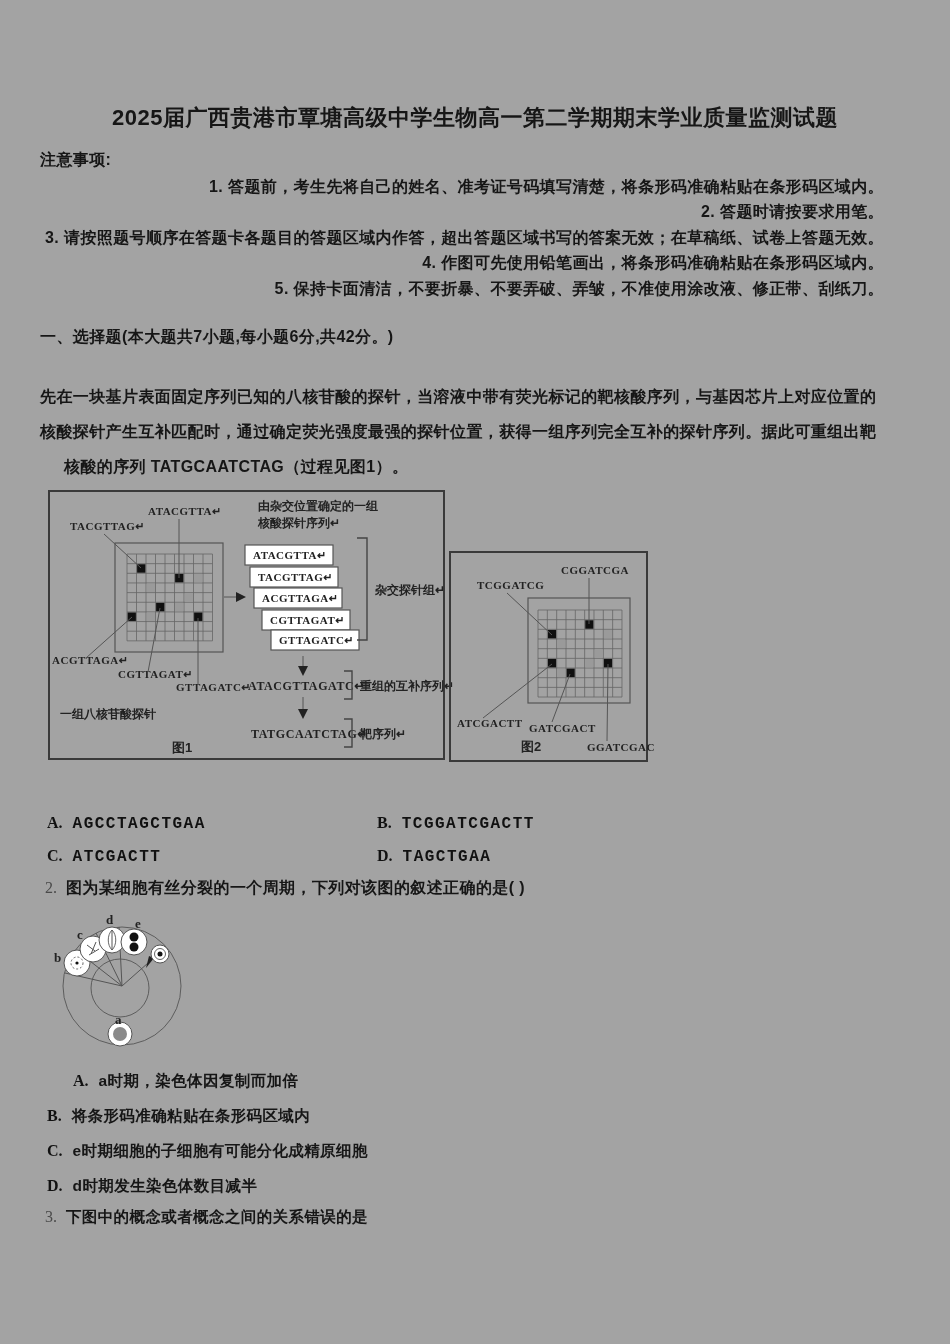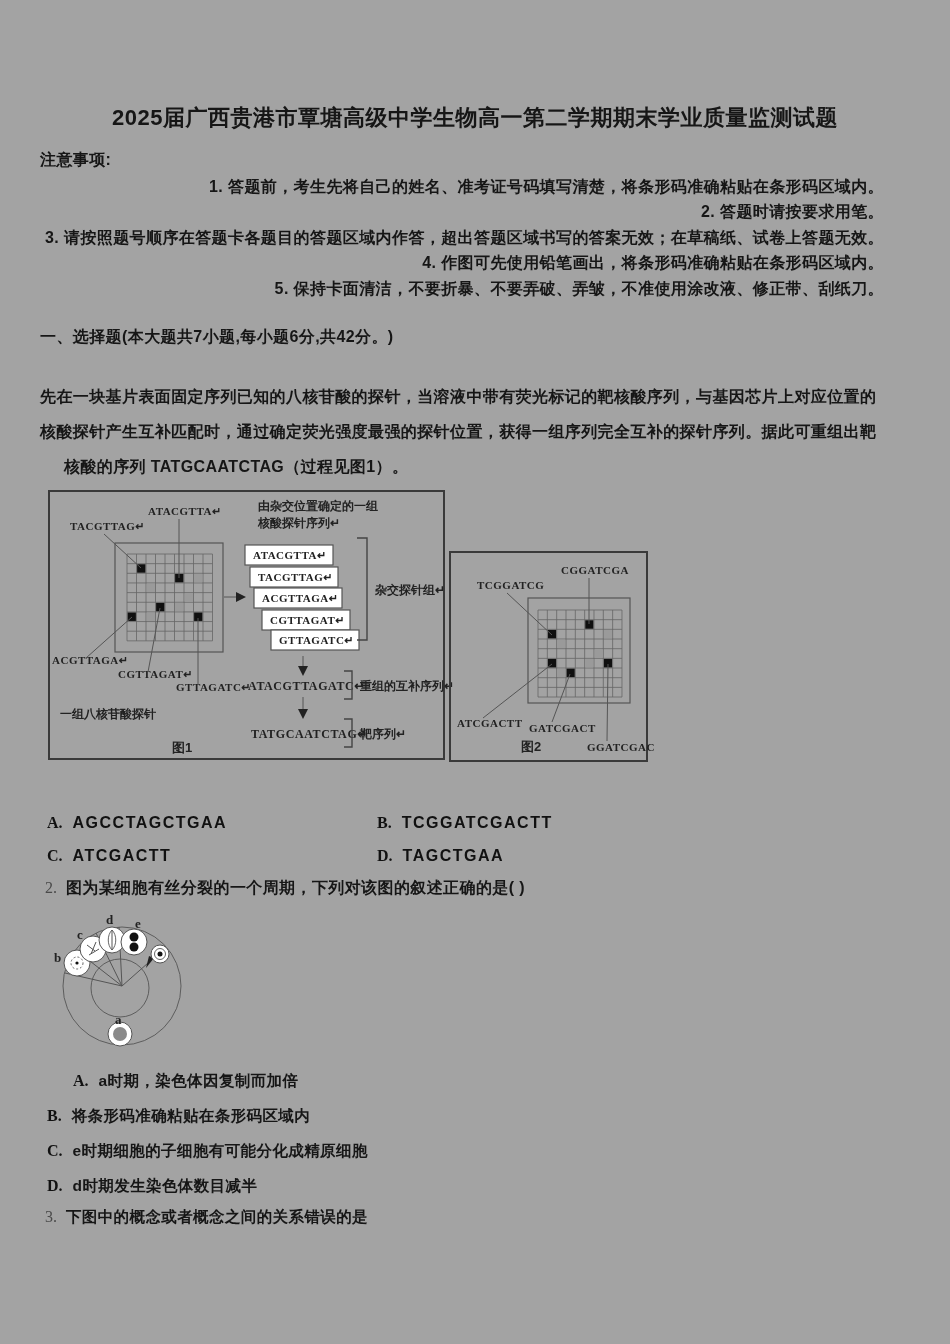--- a/index.html
+++ b/index.html
@@ -4,21 +4,21 @@
 <style>
   html,body{margin:0;padding:0;background:#fff;}
   .page{position:relative;width:950px;height:1344px;background:#a3a3a3;overflow:hidden;
         font-family:"Liberation Sans",sans-serif;color:#151515;}
   .abs{position:absolute;white-space:nowrap;}
   .cn{font-family:"Liberation Sans",sans-serif;font-weight:700;color:#161616;}
   .title{width:950px;text-align:center;font-size:22px;letter-spacing:0.5px;}
   .body16{font-size:16px;letter-spacing:0.4px;text-align:right;}
   .qnum{font-family:"Liberation Serif",serif;font-weight:400;color:#4a4a4a;font-size:16px;}
   .optlabel{font-family:"Liberation Serif",serif;font-weight:700;color:#111;font-size:16px;margin-right:10px;}
-  .optseq{font-family:Liberation Sans, sans-serif;font-weight:700;color:#111;font-size:16px;letter-spacing:1.5px;}
+  .optseq{font-family:Liberation Mono, monospace;font-weight:700;color:#111;font-size:16px;letter-spacing:1.5px;}
   .optcn{font-size:15.5px;letter-spacing:0.4px;}
   .noticeblock div{height:25.4px;}
   
   svg{position:absolute;overflow:visible;}
   .figborder{fill:none;stroke:#3a3a3a;stroke-width:2;}
   .frame{fill:none;stroke:#555;stroke-width:1.2;}
   .gridline{stroke:#666;stroke-width:0.8;}
   .cell-black{fill:#101010;}
   .cell-gray{fill:#9a9a9a;}
   .ln{stroke:#555;stroke-width:1;}

